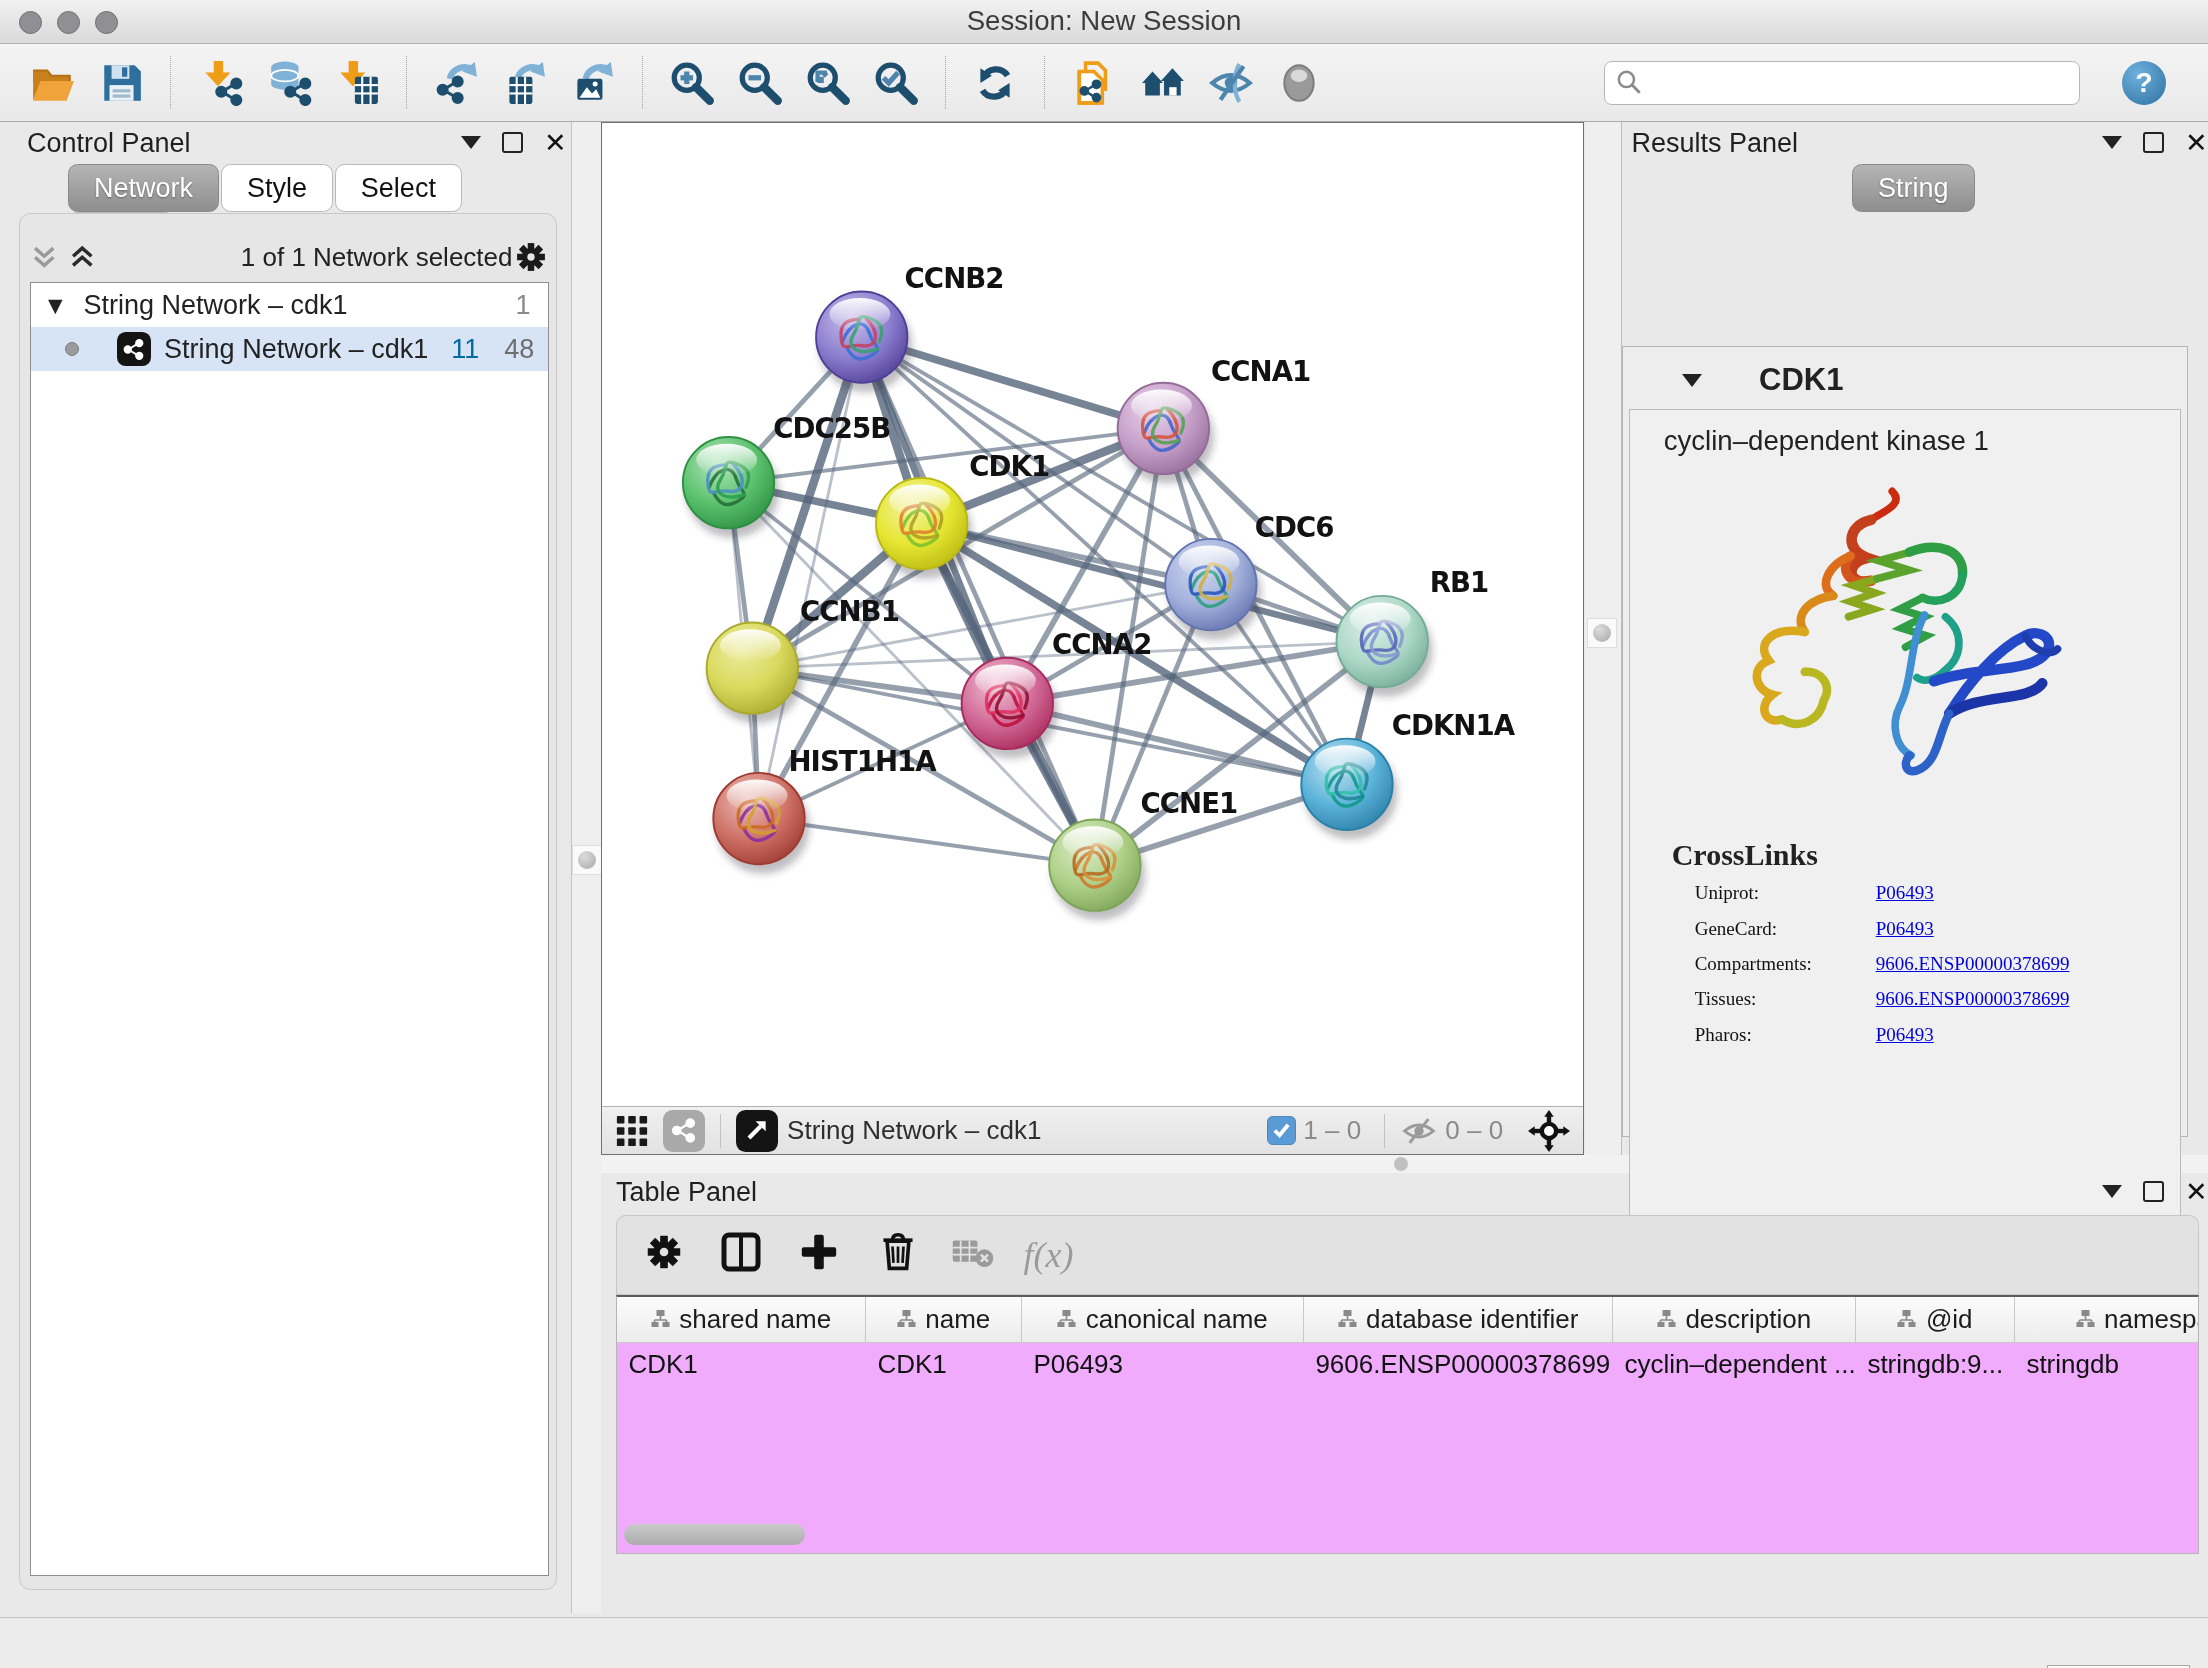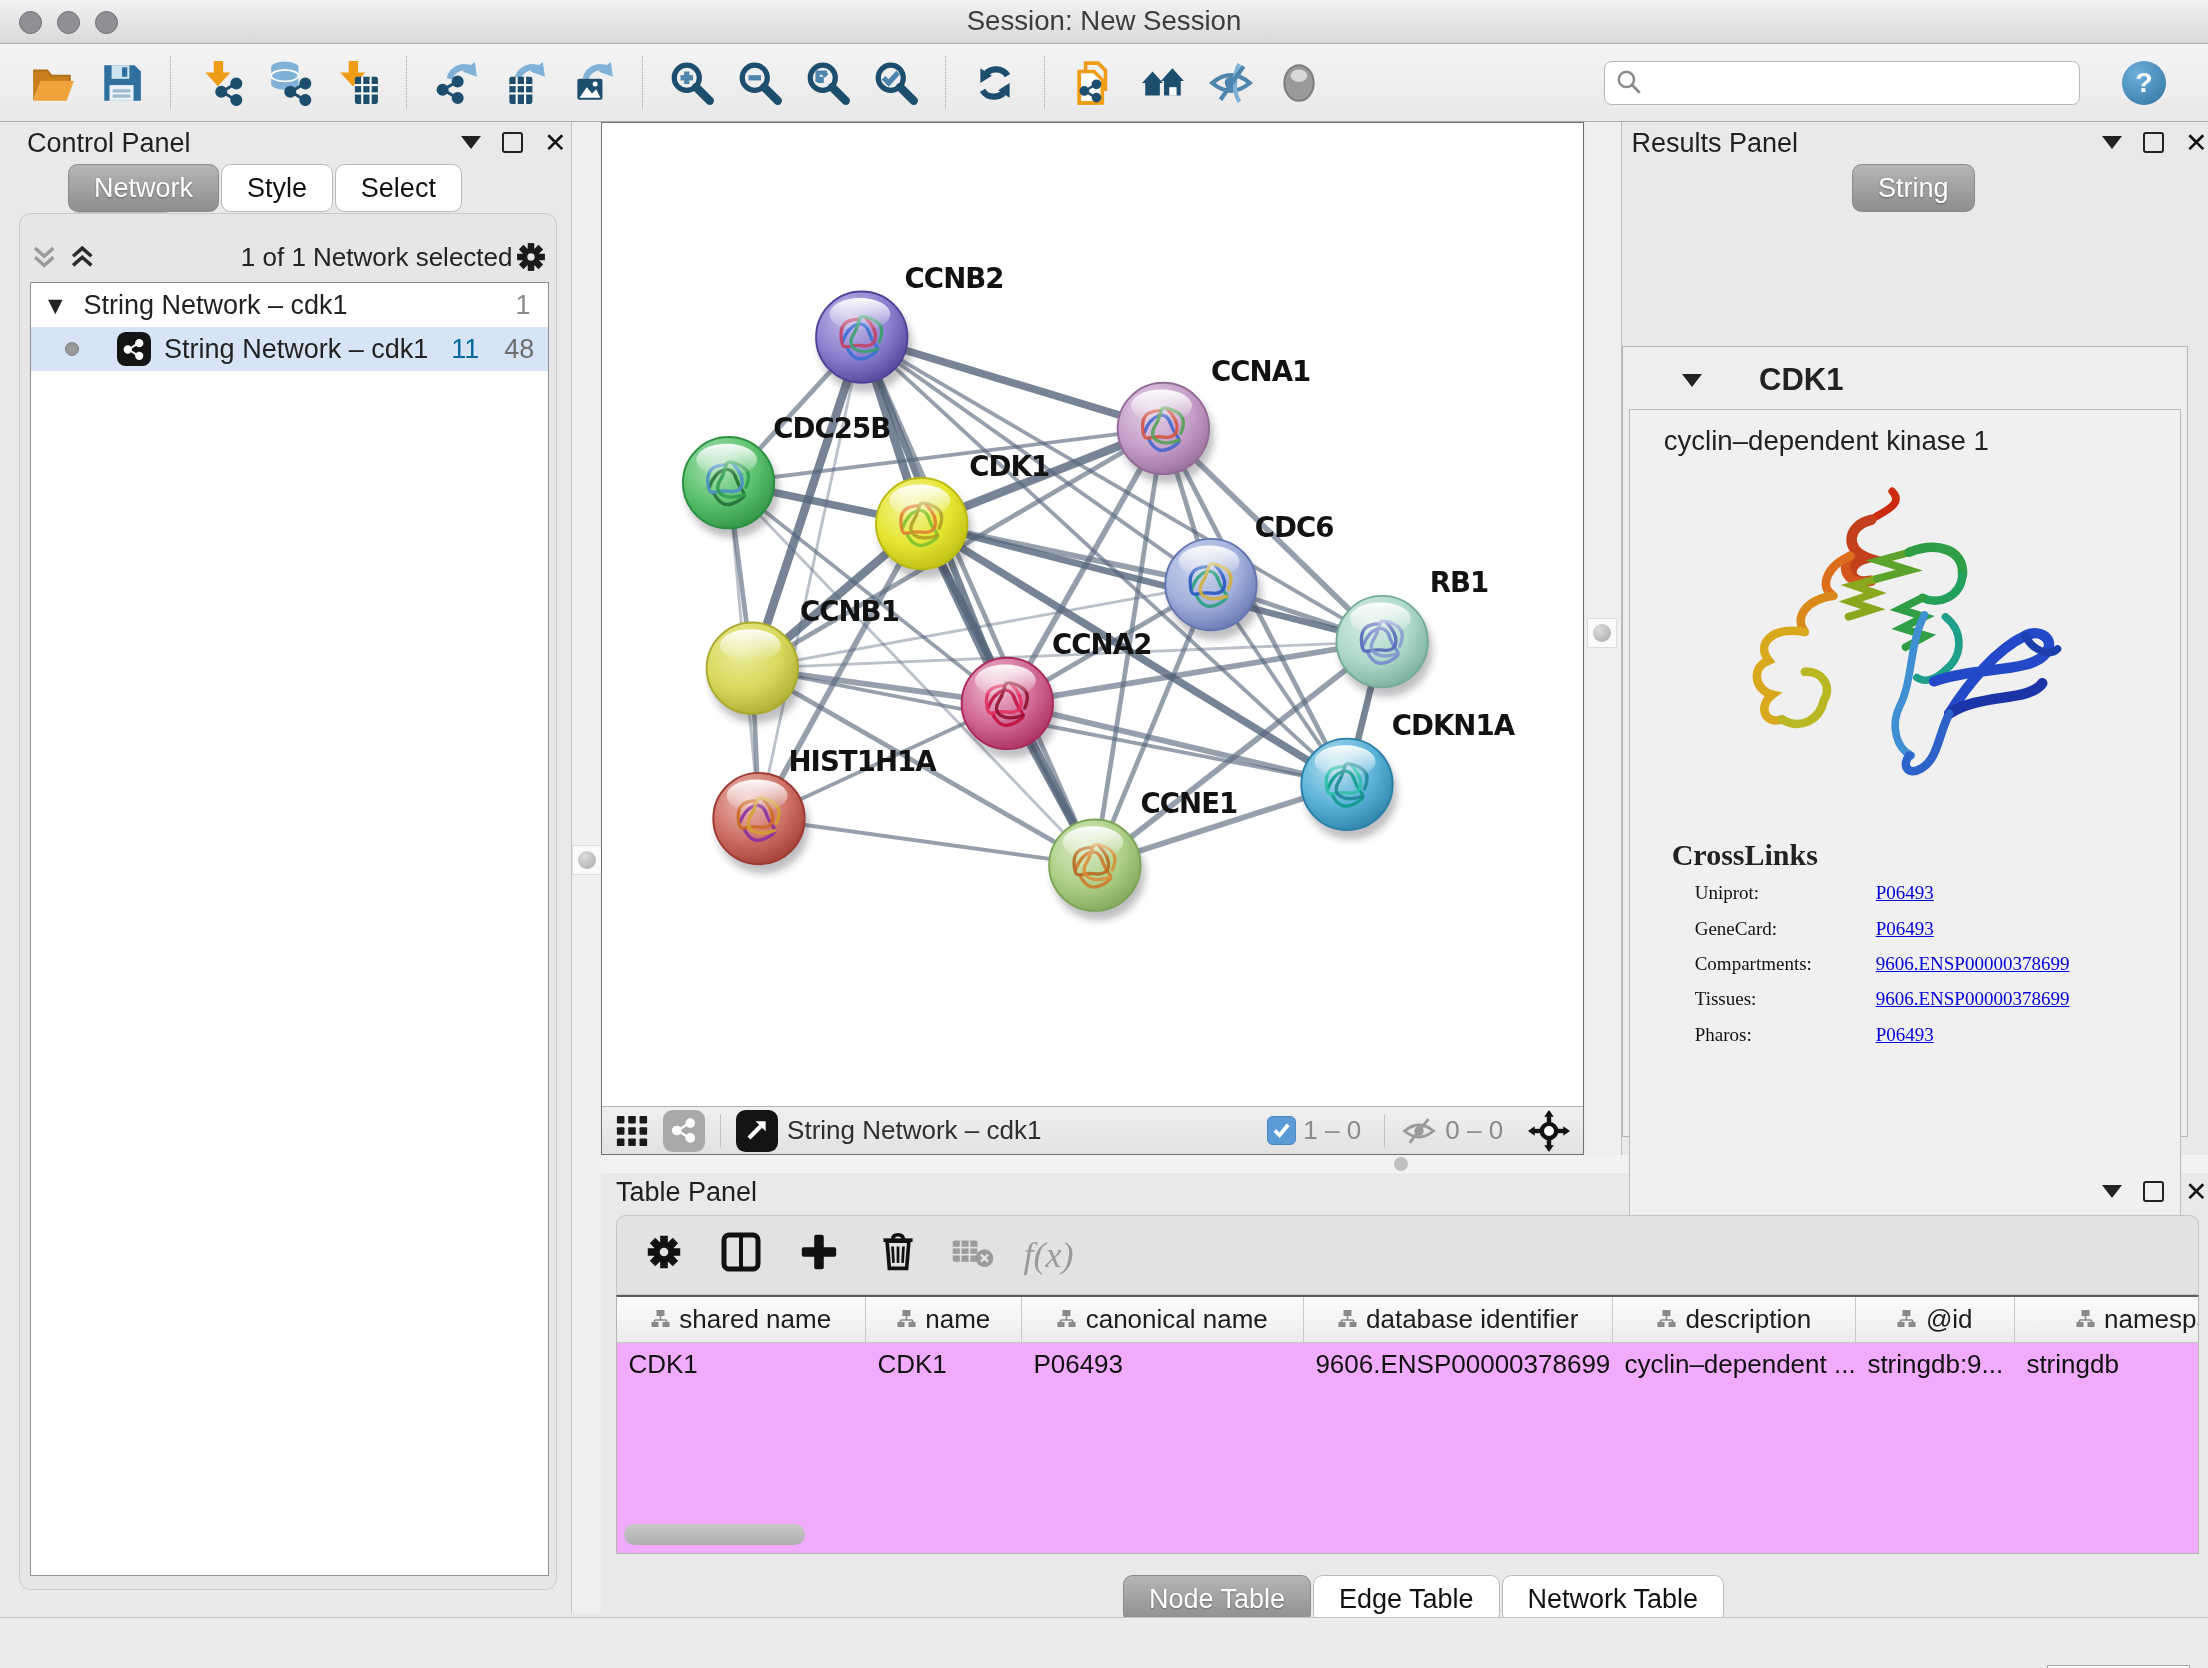--- a/index.html
+++ b/index.html
@@ -895,23 +895,20 @@
         <div class="td" style="width:249px"><span>CDK1</span></div>
         <div class="td" style="width:156px"><span>CDK1</span></div>
         <div class="td" style="width:282px"><span>P06493</span></div>
         <div class="td" style="width:309px"><span>9606.ENSP00000378699</span></div>
         <div class="td" style="width:243px"><span>cyclin–dependent ...</span></div>
         <div class="td" style="width:159px"><span>stringdb:9...</span></div>
         <div class="td" style="width:285px"><span>stringdb</span></div>
       </div>
     <div id="tp-scroll"></div>
   </div>
-  <div id="tp-tabs">
-    <span class="tab sel">Node Table</span><span class="tab">Edge Table</span><span class="tab">Network Table</span>
-  </div>
 </div>
 
 <div id="status-bar" class="abs">
   <div class="sb-btn" style="left:22px;width:55px">
     <svg width="38" height="30" viewBox="0 0 44 36">
         <path d="M11 30 a7.5 7.5 0 1 1 2.5-14.5 a9.5 9.5 0 0 1 18.5-1.5 a7 7 0 0 1 1.5 16z" fill="#141414"></path>
       </svg>
   </div>
   <div class="sb-btn" style="left:103px;width:55px">
     <svg width="38" height="34" viewBox="0 0 44 40">

